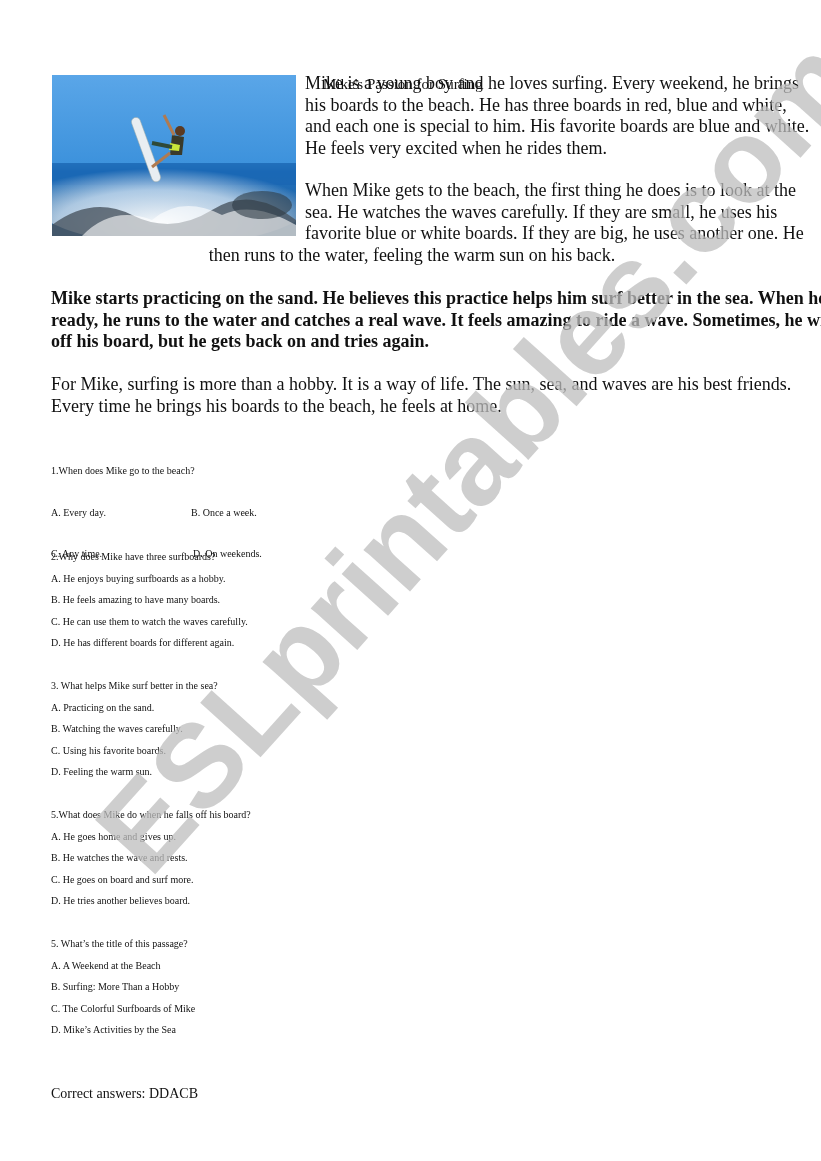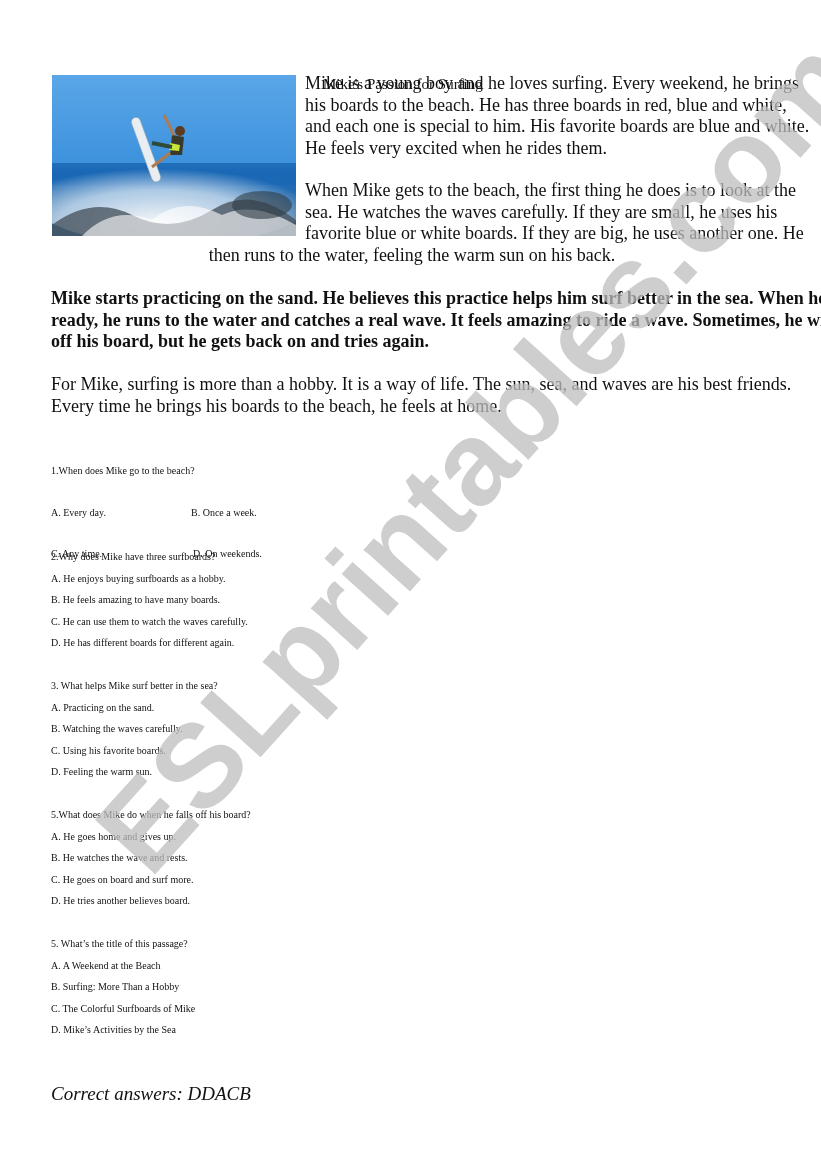--- a/index.html
+++ b/index.html
@@ -13,21 +13,21 @@
   .p2a { left: 305px; top: 180px; width: 468px; }
   .p2b { left: 51px; top: 245px; width: 722px; text-align: center; }
   .p3 { left: 51px; top: 288px; width: 722px; font-weight: bold; }
   .p4 { left: 51px; top: 374px; width: 722px; }
   .line { display: block; text-align: justify; text-align-last: justify; white-space: nowrap; }
   .line.last { text-align-last: left; }
   .q { position: absolute; left: 51px; font-size: 10px; line-height: 21.6px; }
   .q div { white-space: nowrap; }
   .opt-row { position: relative; height: 21.6px; margin-top: 20px; }
   .opt-row span { position: absolute; top: 0; }
-  .answers { position: absolute; left: 51px; top: 1084px; font-size: 19px; line-height: 20px; font-style: italic; }
+  .answers { position: absolute; left: 51px; top: 1084px; font-size: 14px; line-height: 20px; }
   .watermark { position: absolute; left: 0; top: 0; width: 821px; height: 1161px; pointer-events: none; }
 </style>
 </head>
 <body>
 
 <div class="page">
 
   <div class="title">Mike's Passion for Surfing</div>
 
   <div class="photo">

